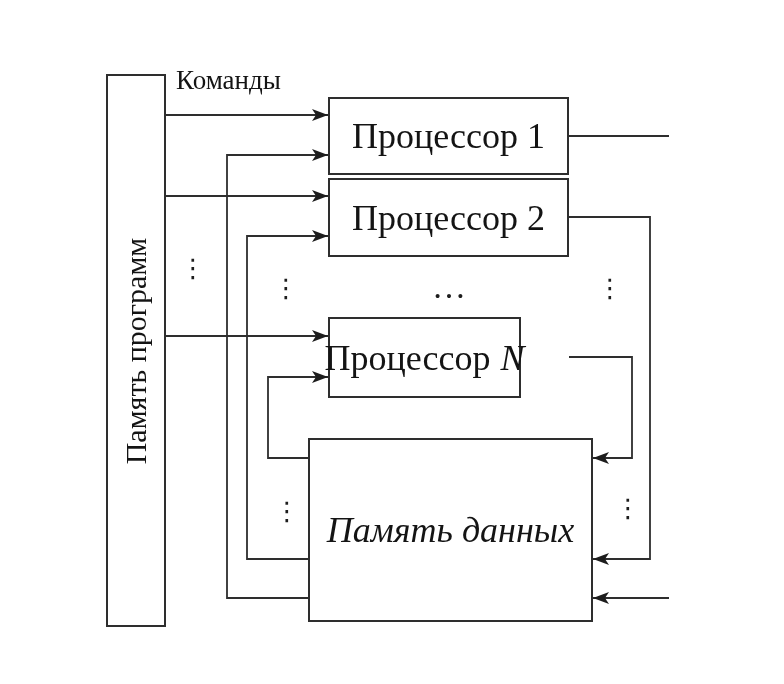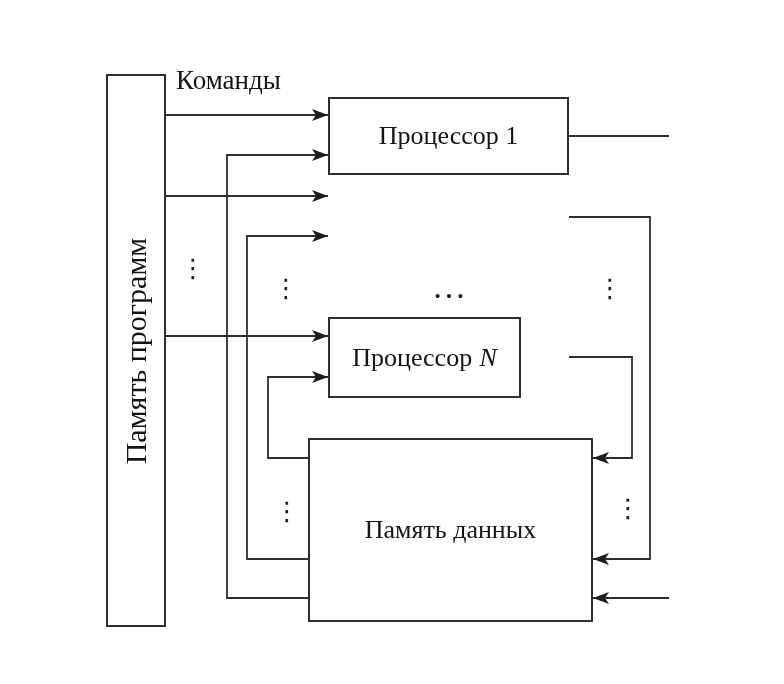--- a/index.html
+++ b/index.html
@@ -24,21 +24,21 @@
   .box {
     position: absolute;
     box-sizing: border-box;
     border: 2px solid #2e2e2e;
     background: #ffffff;
     display: flex;
     align-items: center;
     justify-content: center;
   }
   .box-label {
-    font-size: 26px;
+    font-size: 36px;
     line-height: 1;
     white-space: nowrap;
   }
   .box-label .italic-suffix {
     font-style: italic;
     margin-left: 0.28em;
   }
   .vlabel {
     position: absolute;
     left: 50%;
@@ -110,26 +110,29 @@
   </svg>
 
   <div class="box" style="left:106px; top:74px; width:60px; height:553px;">
     <span class="vlabel">Память программ</span>
   </div>
 
   <div class="box" style="left:328px; top:97px; width:241px; height:78px;">
     <span class="box-label">Процессор 1</span>
   </div>
 
+  <div class="box" style="left:328px; top:178px; width:241px; height:79px;">
+    <span class="box-label">Процессор 2</span>
+  </div>
 
   <div class="box" style="left:328px; top:317px; width:193px; height:81px;">
     <span class="box-label"><span>Процессор</span><span class="italic-suffix">N</span></span>
   </div>
 
-  <div class="box" style="left:308px; top:438px; width:285px; height:184px;">
+  <div class="box" style="left:308px; top:438px; width:285px; height:184px;font-style:italic;">
     <span class="box-label">Память данных</span>
   </div>
 
   <div class="bus-label">Команды</div>
 
   <div class="v-ellipsis" style="left:193px; top:268px;">⋮</div>
   <div class="v-ellipsis" style="left:286px; top:288px;">⋮</div>
   <div class="v-ellipsis" style="left:610px; top:288px;">⋮</div>
   <div class="v-ellipsis" style="left:287px; top:511px;">⋮</div>
   <div class="v-ellipsis" style="left:628px; top:508px;">⋮</div>

